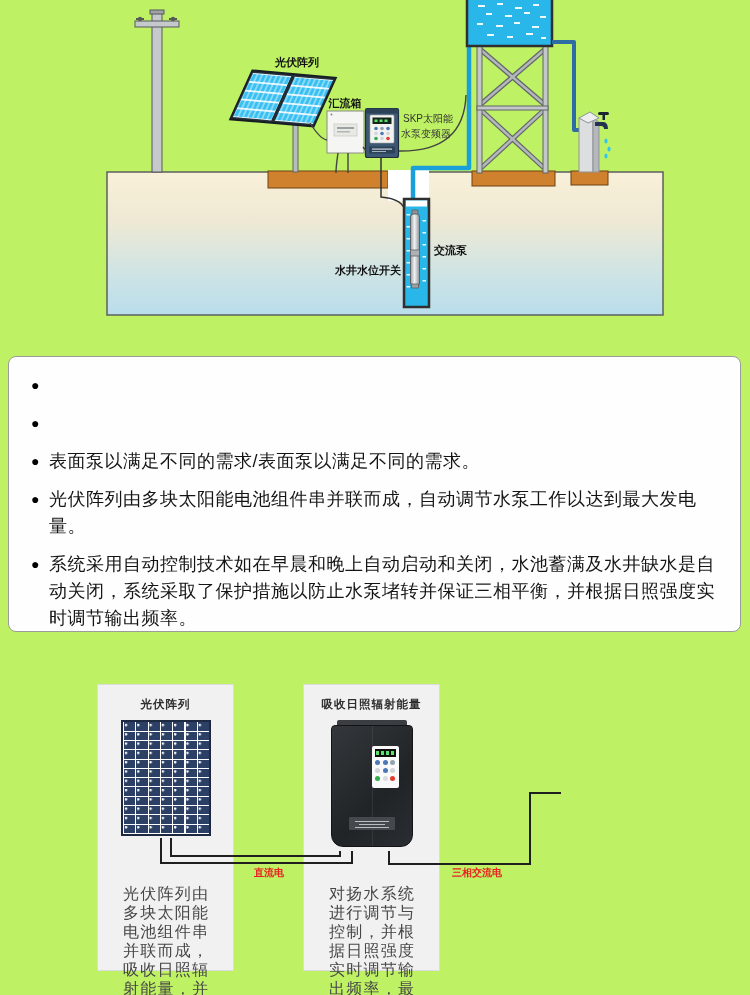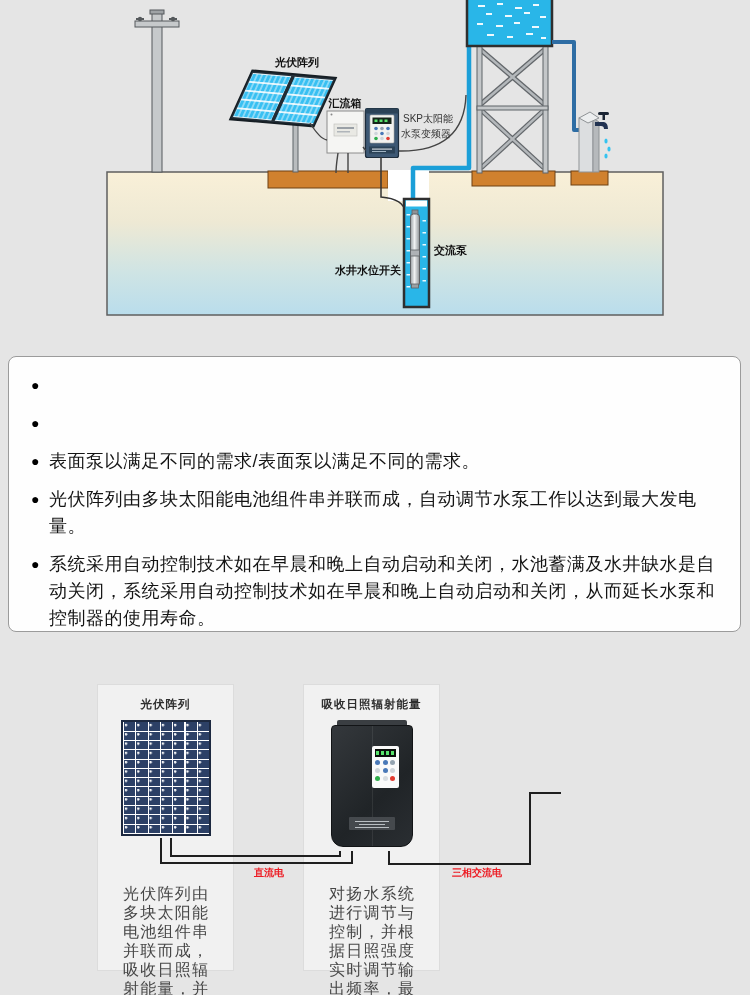--- a/index.html
+++ b/index.html
@@ -1,17 +1,17 @@
 <!DOCTYPE html>
 <html><head>
 <meta charset="utf-8">
 <style>
   html,body{margin:0;padding:0;}
   body{width:750px;height:995px;background:#ffffff;font-family:"Liberation Sans","DejaVu Sans",sans-serif;position:relative;overflow:hidden;}
-  .page{position:absolute;inset:0;background:#e5e5e5;}
+  .page{position:absolute;inset:0;background:#bef264;}
   
   .diagram{position:absolute;left:0;top:0;width:750px;height:345px;}
   
   .features-box{position:absolute;left:8px;top:356px;width:733px;height:276px;box-sizing:border-box;
      border:1px solid #9b9b9b;border-radius:8px;background:#fefefe;padding:15px 20px 10px 22px;}
   .feature-item{display:flex;align-items:flex-start;margin-bottom:11px;color:#141414;
      font-size:18px;line-height:27px;letter-spacing:.5px;}
   .feature-item .marker{flex:0 0 auto;font-size:14px;line-height:27px;margin-right:9px;color:#000;}
   
   .components{position:absolute;left:0;top:660px;width:750px;height:335px;}
@@ -254,21 +254,21 @@
     <div class="feature-item">
       <span class="marker">●</span>
       <span>表面泵以满足不同的需求/表面泵以满足不同的需求。</span>
     </div>
     <div class="feature-item">
       <span class="marker">●</span>
       <span>光伏阵列由多块太阳能电池组件串并联而成，自动调节水泵工作以达到最大发电量。</span>
     </div>
     <div class="feature-item">
       <span class="marker">●</span>
-      <span>系统采用自动控制技术如在早晨和晚上自动启动和关闭，水池蓄满及水井缺水是自动关闭，系统采用自动控制技术如在早晨和晚上自动启动和关闭，从而延长水泵和控制器的使用寿命。</span>
+      <span>系统采用自动控制技术如在早晨和晚上自动启动和关闭，水池蓄满及水井缺水是自动关闭，系统采取了保护措施以防止水泵堵转并保证三相平衡，并根据日照强度实时调节输出频率。</span>
     </div>
   </div>
 
   <div class="components">
 
     <div class="card" style="left:97px;">
       <div class="card-title">光伏阵列</div>
       <div class="pv-img"></div>
       <div class="card-desc" style="margin-top:48px;">光伏阵列由多块太阳能电池组件串并联而成，吸收日照辐射能量，并转化为电能，为系统提供动力。</div>
     </div>

